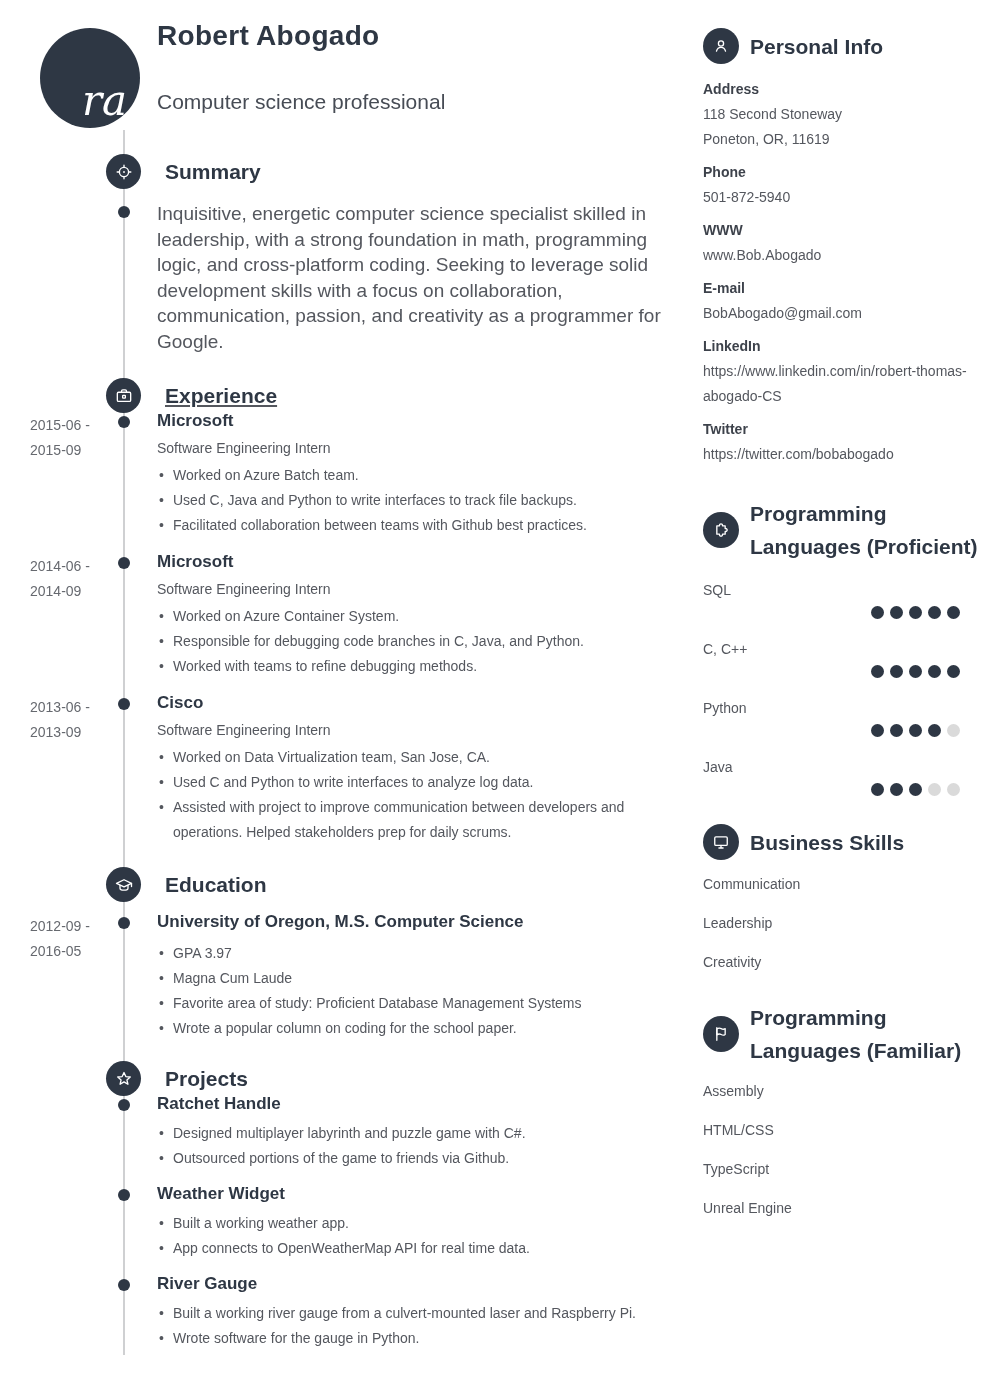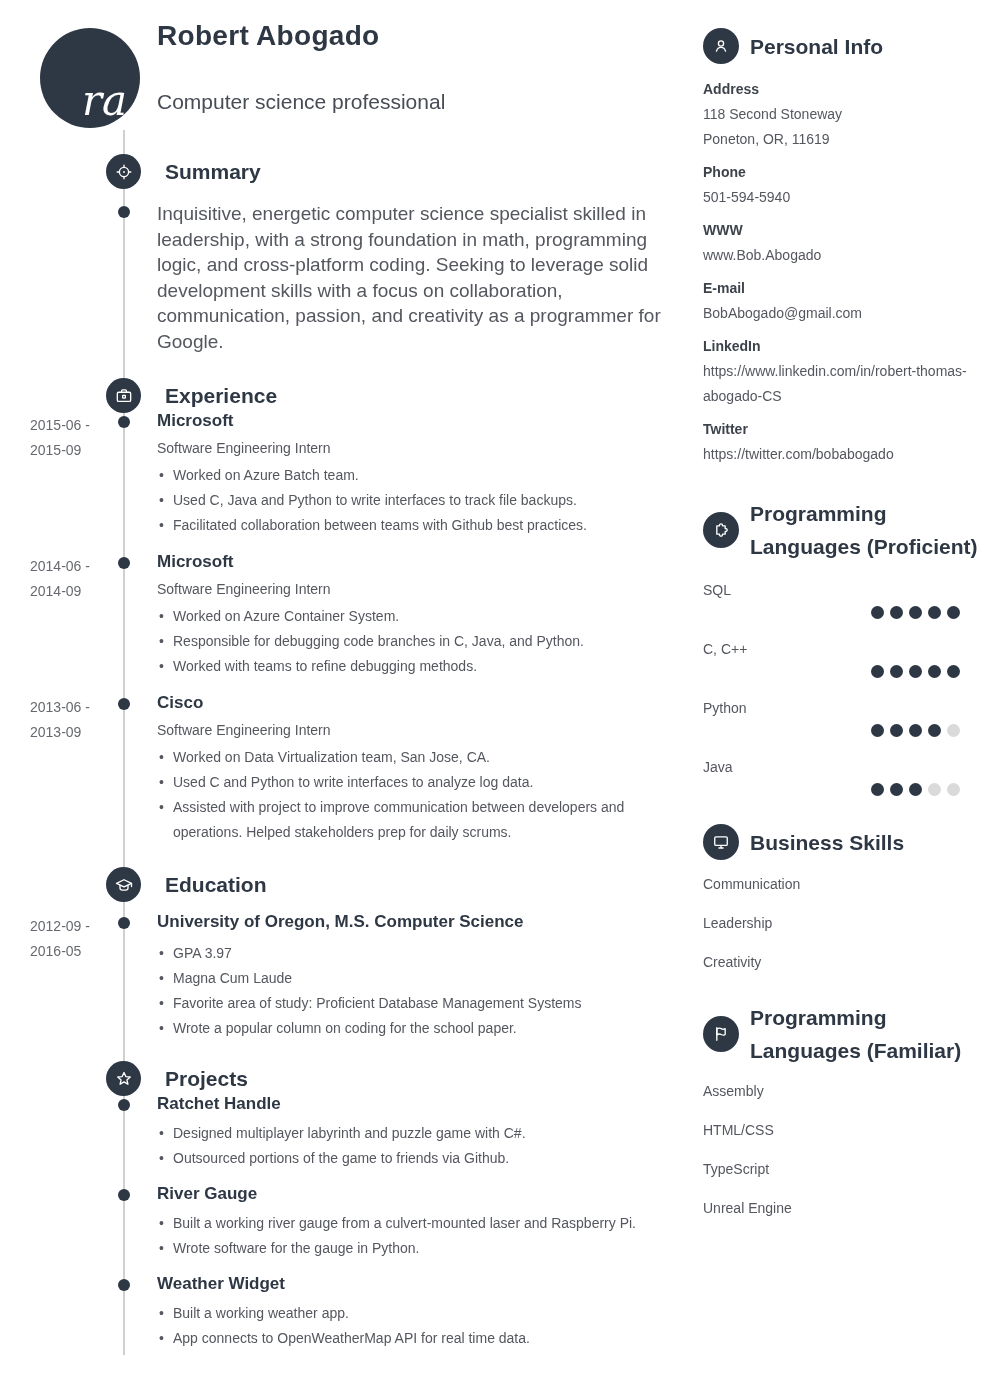--- a/index.html
+++ b/index.html
@@ -39,21 +39,21 @@
   .dates{position:absolute;left:-127px;top:2px;width:86px;font-size:14px;line-height:25px;color:var(--dates);}
   .entry h3{margin:0;font-size:17px;font-weight:bold;color:var(--accent);}
   .role{margin-top:9px;font-size:14px;color:var(--body);}
   .bullets{margin:7px 0 0 0;padding:0;list-style:none;max-width:505px;}
   .bullets li{position:relative;padding-left:16px;font-size:14px;line-height:25px;color:var(--body);}
   .bullets li::before{content:"\2022";position:absolute;left:2px;color:var(--body);}
   .summary-text{position:relative;margin:14px 0 0 0;max-width:505px;font-size:19px;line-height:25.5px;color:var(--body);}
 
   #summary .section-header{margin-top:9px;}
   #summary .entry{margin-top:12px;}
-  #experience .section-header{margin-top:27px;}
+  #experience .section-header{margin-top:27px;text-decoration:underline;}
   #experience .entry:first-of-type{margin-top:21px;}
   #experience .entry + .entry{margin-top:14px;}
   #education .section-header{margin-top:25px;}
   #education .entry{margin-top:12px;}
   #education .bullets{margin-top:9px;}
   #projects .section-header{margin-top:23px;}
   #projects .entry:first-of-type{margin-top:20px;}
   #projects .entry + .entry{margin-top:13px;}
 
   
@@ -210,33 +210,33 @@
         <span class="tdot"></span>
         <h3>Ratchet Handle</h3>
         <ul class="bullets">
           <li>Designed multiplayer labyrinth and puzzle game with C#.</li>
           <li>Outsourced portions of the game to friends via Github.</li>
         </ul>
       </div>
 
       <div class="entry">
         <span class="tdot"></span>
+        <h3>Weather Widget</h3>
+        <ul class="bullets">
+          <li>Built a working weather app.</li>
+          <li>App connects to OpenWeatherMap API for real time data.</li>
+        </ul>
+      </div>
+
+      <div class="entry">
+        <span class="tdot"></span>
         <h3>River Gauge</h3>
         <ul class="bullets">
           <li>Built a working river gauge from a culvert-mounted laser and Raspberry Pi.</li>
           <li>Wrote software for the gauge in Python.</li>
-        </ul>
-      </div>
-
-      <div class="entry">
-        <span class="tdot"></span>
-        <h3>Weather Widget</h3>
-        <ul class="bullets">
-          <li>Built a working weather app.</li>
-          <li>App connects to OpenWeatherMap API for real time data.</li>
         </ul>
       </div>
     </section>
   </div>
 
   <div class="sidebar">
 
     <section id="personal-info">
       <div class="sidebar-header">
         <span class="icon-circle">
@@ -248,21 +248,21 @@
         <h2>Personal Info</h2>
       </div>
       <div class="fields">
         <div class="field">
           <div class="label">Address</div>
           <div class="value-line">118 Second Stoneway</div>
           <div class="value-line">Poneton, OR, 11619</div>
         </div>
         <div class="field">
           <div class="label">Phone</div>
-          <div class="value-line">501-594-5940</div>
+          <div class="value-line">501-872-5940</div>
         </div>
         <div class="field">
           <div class="label">WWW</div>
           <div class="value-line">www.Bob.Abogado</div>
         </div>
         <div class="field">
           <div class="label">E-mail</div>
           <div class="value-line">BobAbogado@gmail.com</div>
         </div>
         <div class="field">

